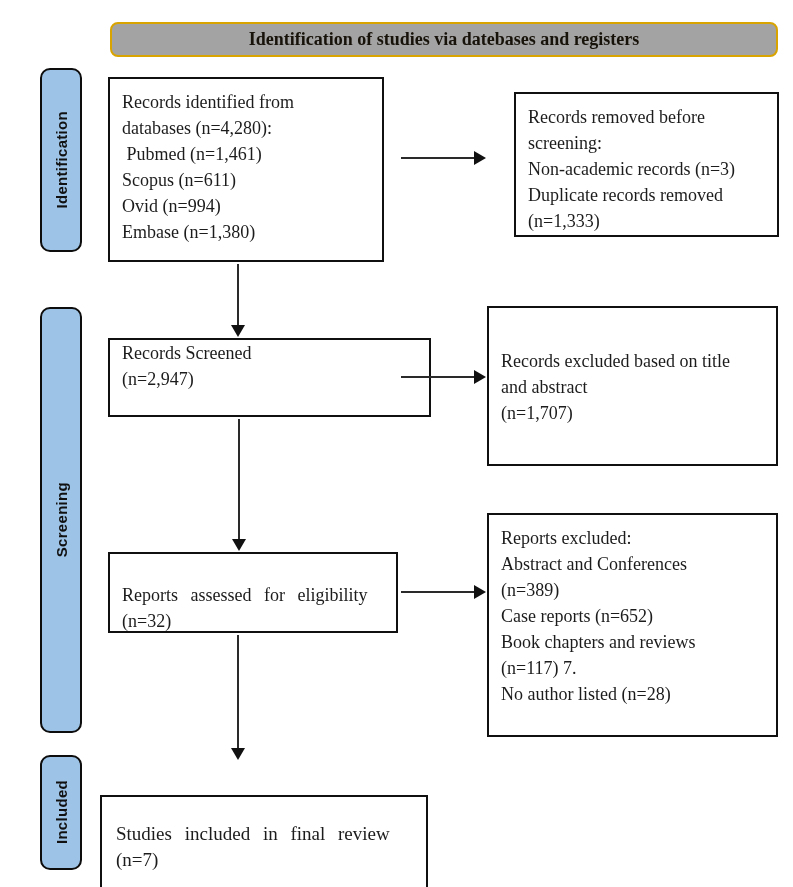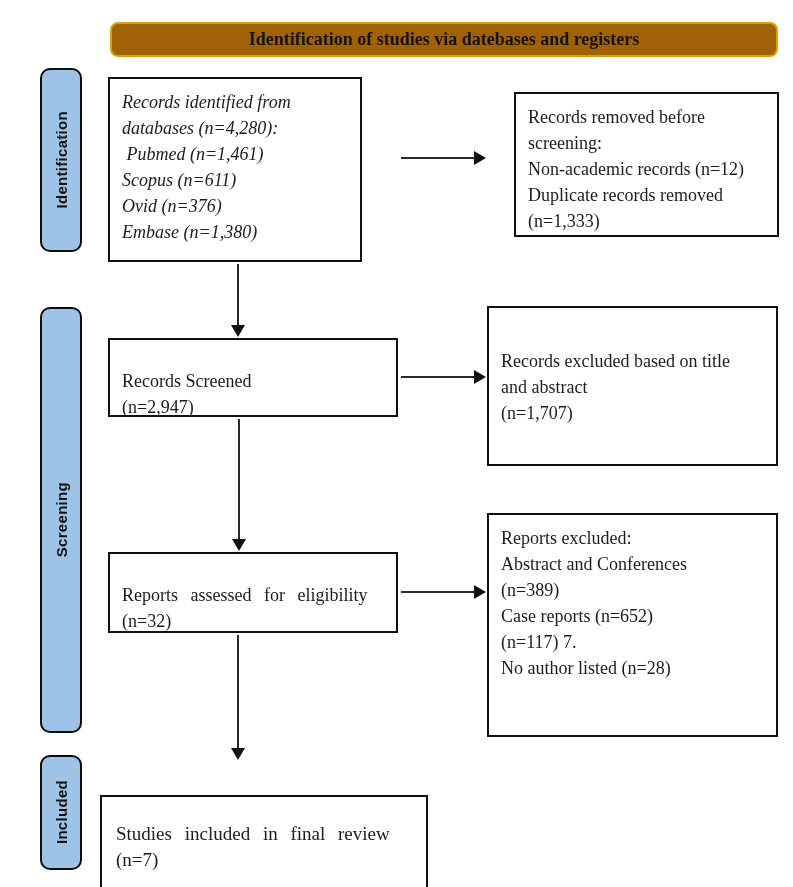--- a/index.html
+++ b/index.html
@@ -11,21 +11,21 @@
     font-family: "Liberation Serif", serif;
     color: #1c1c1c;
     overflow: hidden;
   }
 
   
   .banner {
     position: absolute;
     left: 110px; top: 22px;
     width: 668px; height: 35px;
-    background: #a16207;
+    background: #a3a3a3;
     border: 2.5px solid #D9A400;
     border-radius: 8px;
     display: flex; align-items: center; justify-content: center;
     box-sizing: border-box;
     font-size: 18px; font-weight: bold; color: #17120a;
     white-space: pre;
   }
   .banner .it { }
 
   
@@ -55,23 +55,23 @@
     position: absolute;
     background: #ffffff;
     border: 2.5px solid #101010;
     box-sizing: border-box;
     font-size: 18px;
     line-height: 26px;
     color: #1c1c1c;
     padding: 10px 12px;
   }
   .fbox .ln { white-space: pre-wrap; }
-  .box-identified       { left: 108px; top: 77px;  width: 254px; height: 185px; font-style: italic; }
+  .box-identified       { left: 108px; top: 77px;  width: 276px; height: 185px; }
   .box-removed          { left: 514px; top: 92px;  width: 265px; height: 145px; }
-  .box-screened         { left: 108px; top: 338px; width: 290px; height: 79px;  padding-top: 28px; }
+  .box-screened         { left: 108px; top: 338px; width: 323px; height: 79px;  padding-top: 0; }
   .box-excluded-ta      { left: 487px; top: 306px; width: 291px; height: 160px; padding-top: 40px; }
   .box-assessed         { left: 108px; top: 552px; width: 290px; height: 81px;  padding-top: 28px; }
   .box-reports-excluded { left: 487px; top: 513px; width: 291px; height: 224px; }
   .box-included-final   { left: 100px; top: 795px; width: 328px; height: 120px; padding: 24px 14px 10px; font-size: 19px; }
   .spread-wide   { word-spacing: 8px; }
   .spread-final  { word-spacing: 8px; }
 
   
   .arrow { position: absolute; }
   .arrow-v { width: 14px; }
@@ -122,28 +122,28 @@
   </div>
   <div class="stage stage-included">
     <span>Included</span>
   </div>
 
   <div class="fbox box-identified">
     <div class="ln">Records identified from</div>
     <div class="ln">databases (n=4,280):</div>
     <div class="ln"> Pubmed (n=1,461)</div>
     <div class="ln">Scopus (n=611)</div>
-    <div class="ln">Ovid (n=376)</div>
+    <div class="ln">Ovid (n=994)</div>
     <div class="ln">Embase (n=1,380)</div>
   </div>
 
   <div class="fbox box-removed">
     <div class="ln">Records removed before</div>
     <div class="ln">screening:</div>
-    <div class="ln">Non-academic records (n=12)</div>
+    <div class="ln">Non-academic records (n=3)</div>
     <div class="ln">Duplicate records removed</div>
     <div class="ln">(n=1,333)</div>
   </div>
 
   <div class="fbox box-screened">
     <div class="ln">Records Screened</div>
     <div class="ln">(n=2,947)</div>
   </div>
 
   <div class="fbox box-excluded-ta">
@@ -155,20 +155,21 @@
   <div class="fbox box-assessed">
     <div class="ln spread-wide">Reports assessed for eligibility</div>
     <div class="ln">(n=32)</div>
   </div>
 
   <div class="fbox box-reports-excluded">
     <div class="ln">Reports excluded:</div>
     <div class="ln">Abstract and Conferences</div>
     <div class="ln">(n=389)</div>
     <div class="ln">Case reports (n=652)</div>
+    <div class="ln">Book chapters and reviews</div>
     <div class="ln">(n=117) 7.</div>
     <div class="ln">No author listed (n=28)</div>
   </div>
 
   <div class="fbox box-included-final">
     <div class="ln spread-final">Studies included in final review</div>
     <div class="ln">(n=7)</div>
   </div>
 
   <div class="arrow arrow-v arr-1">

